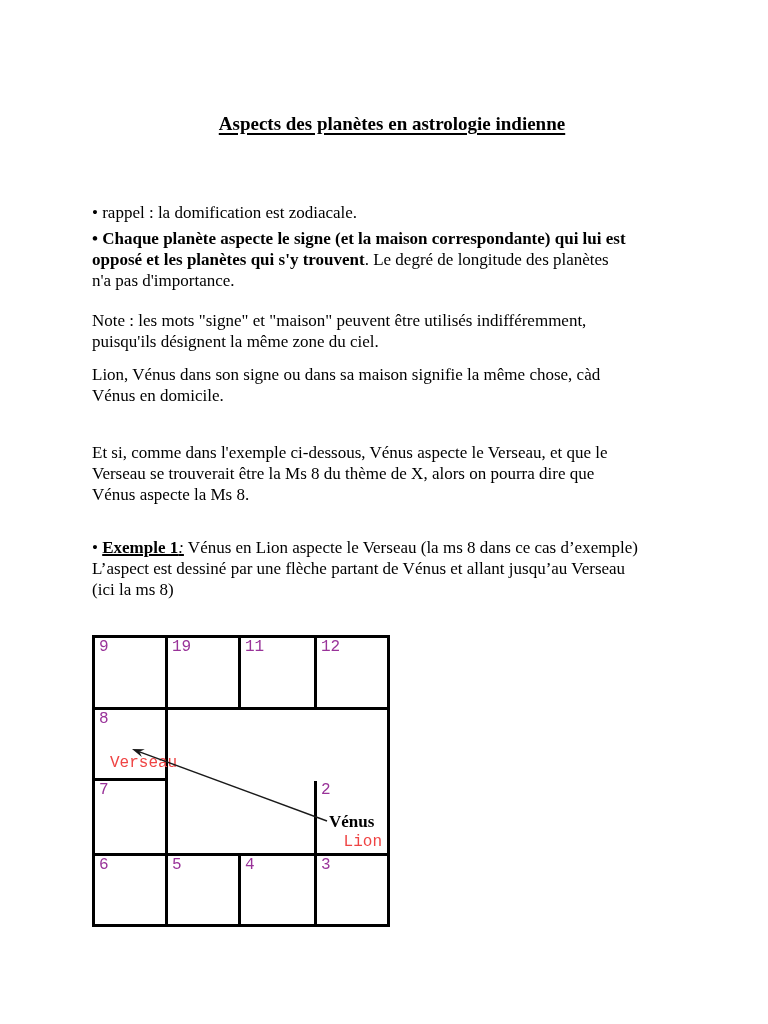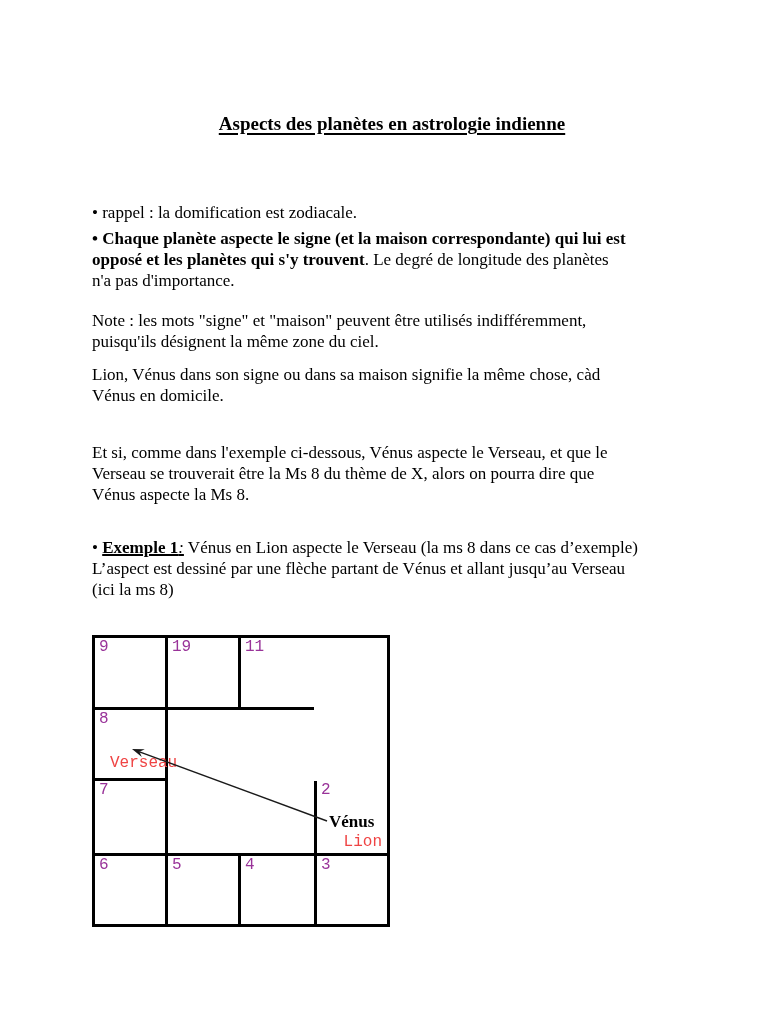--- a/index.html
+++ b/index.html
@@ -129,20 +129,23 @@
 
     <div class="cell br3 bb3" style="grid-row:1;grid-column:1">
         <span class="num">9</span>
       </div>
     <div class="cell br3 bb3" style="grid-row:1;grid-column:2">
         <span class="num">19</span>
       </div>
     <div class="cell bb3" style="grid-row:1;grid-column:3">
         <span class="num">11</span>
       </div>
+    <div class="cell bl3 bb3" style="grid-row:1;grid-column:4">
+        <span class="num">12</span>
+      </div>
 
     <div class="cell br3 bb3" style="grid-row:2;grid-column:1">
       <span class="num">8</span>
       <span class="sign sign-verseau">Verseau</span>
     </div>
 
     <div class="cell c-center"></div>
 
 
     <div class="cell br3" style="grid-row:3;grid-column:1">

